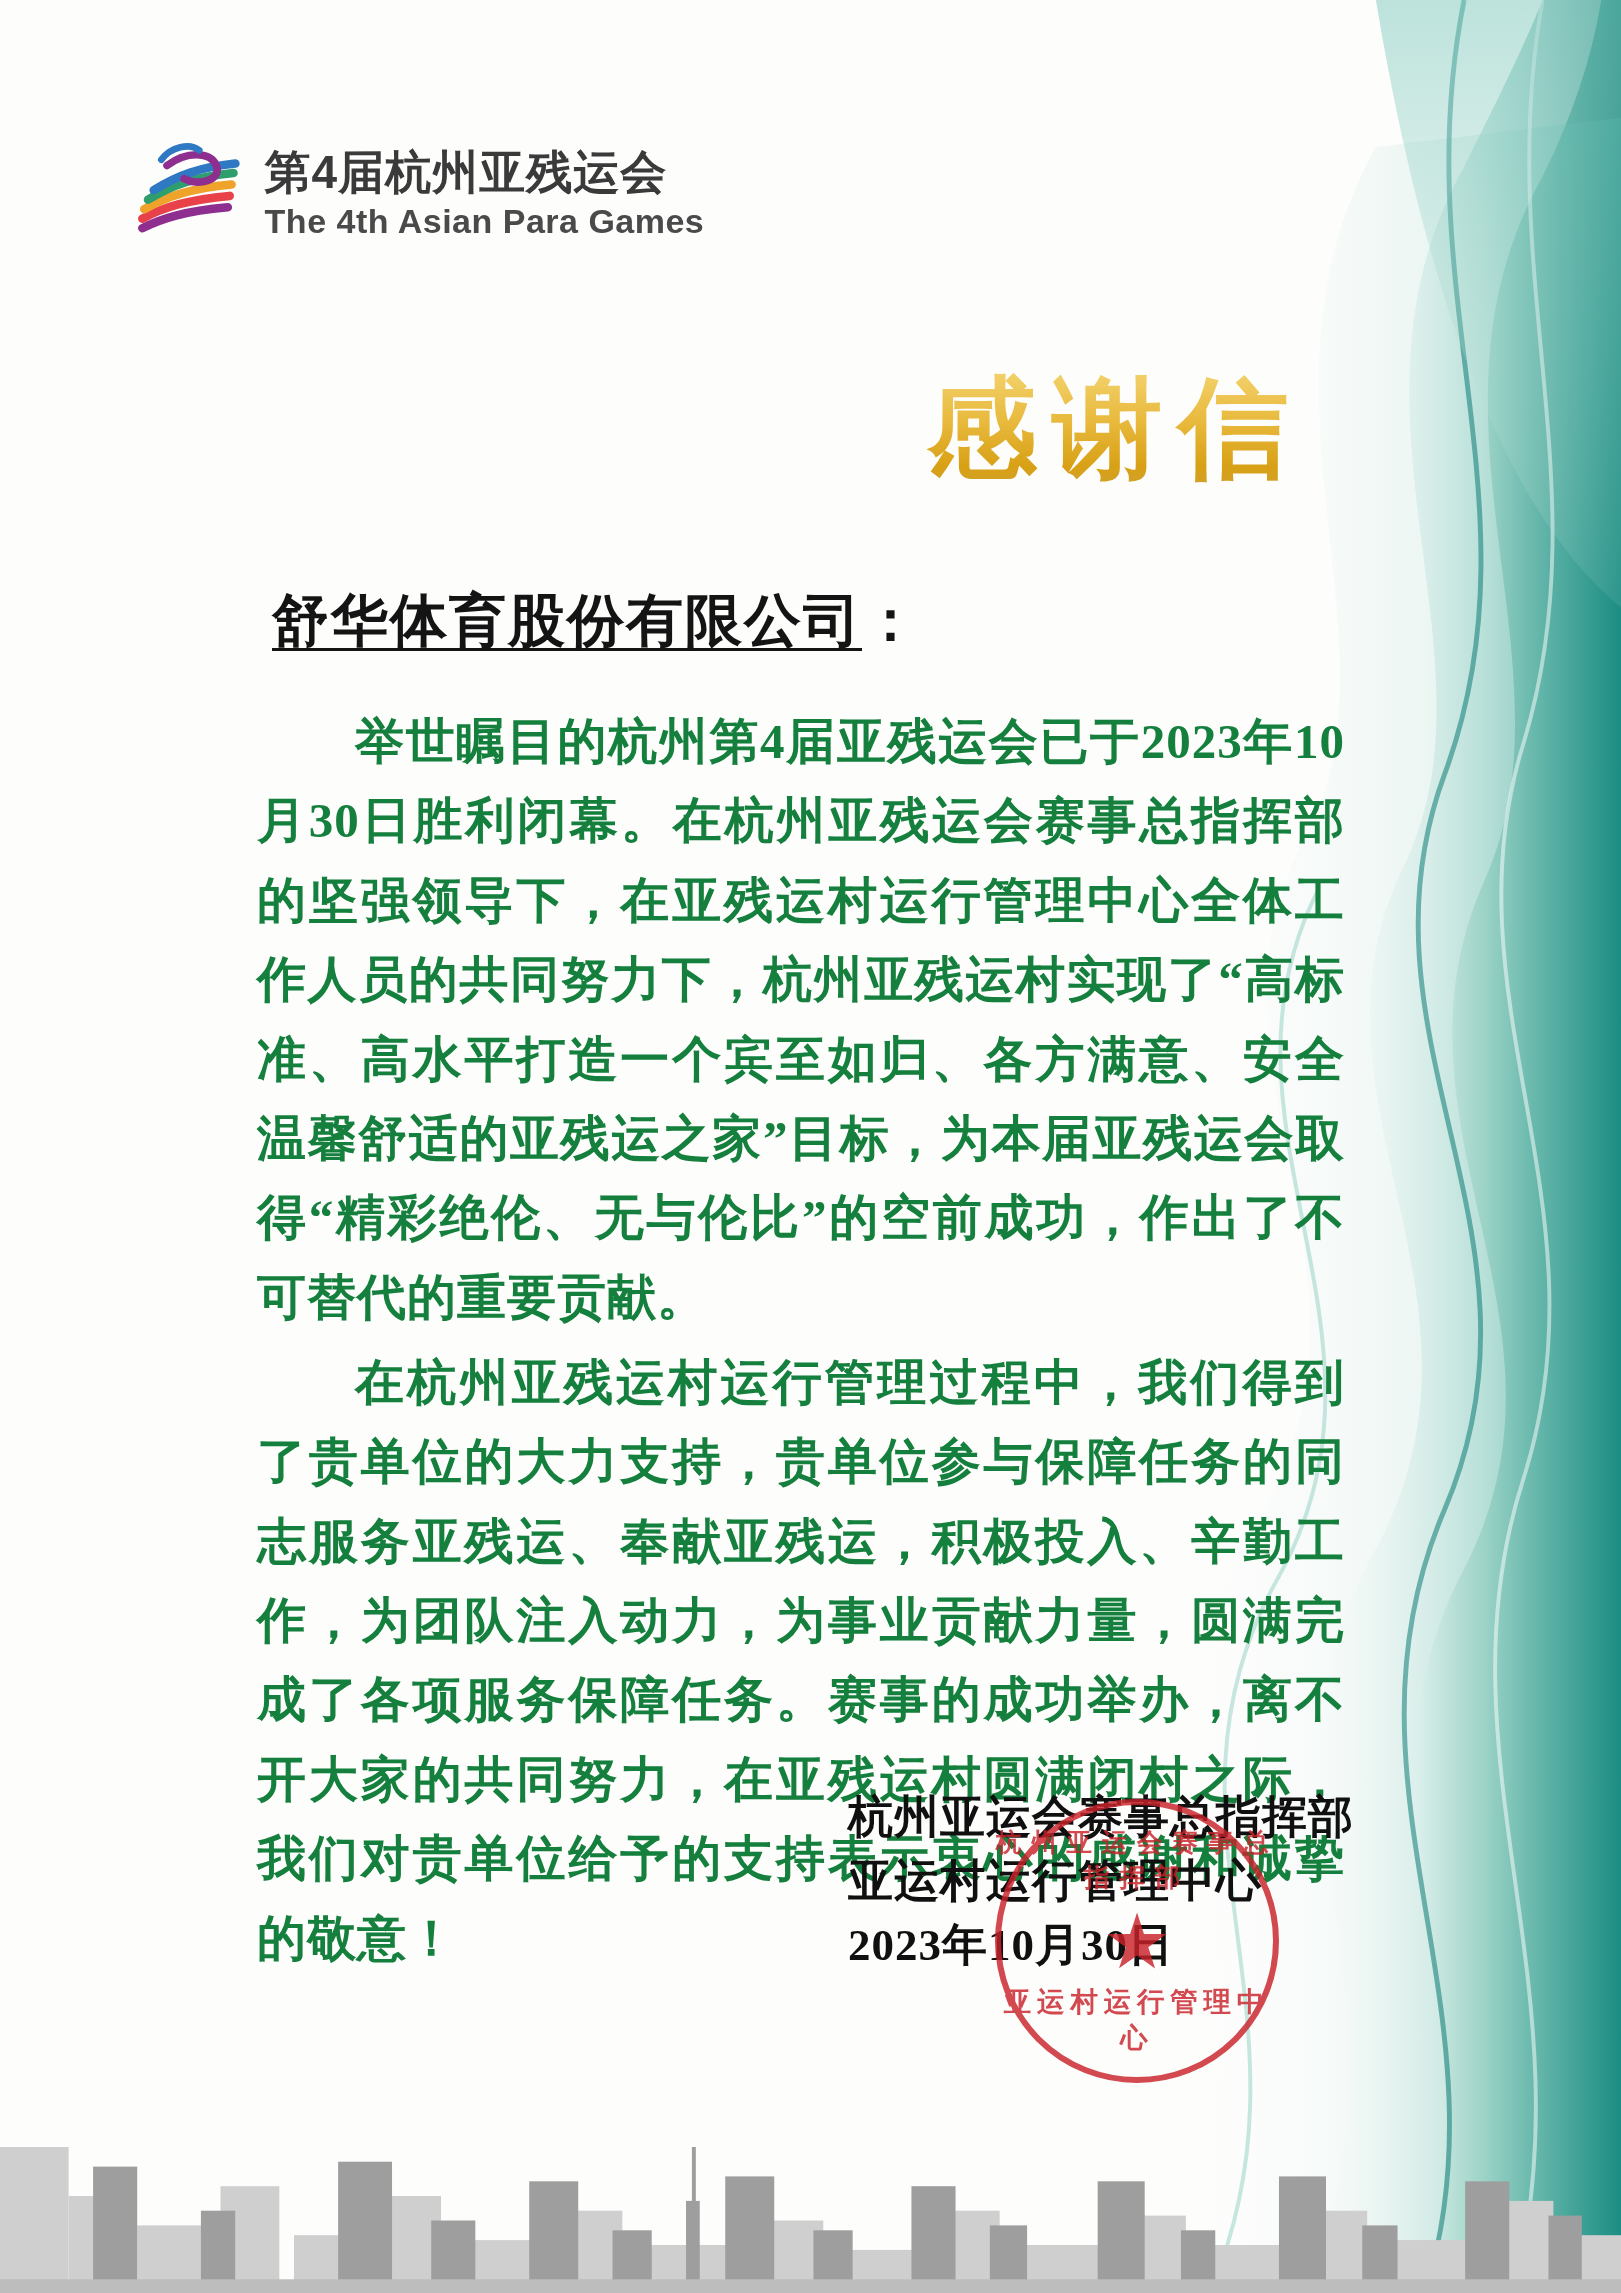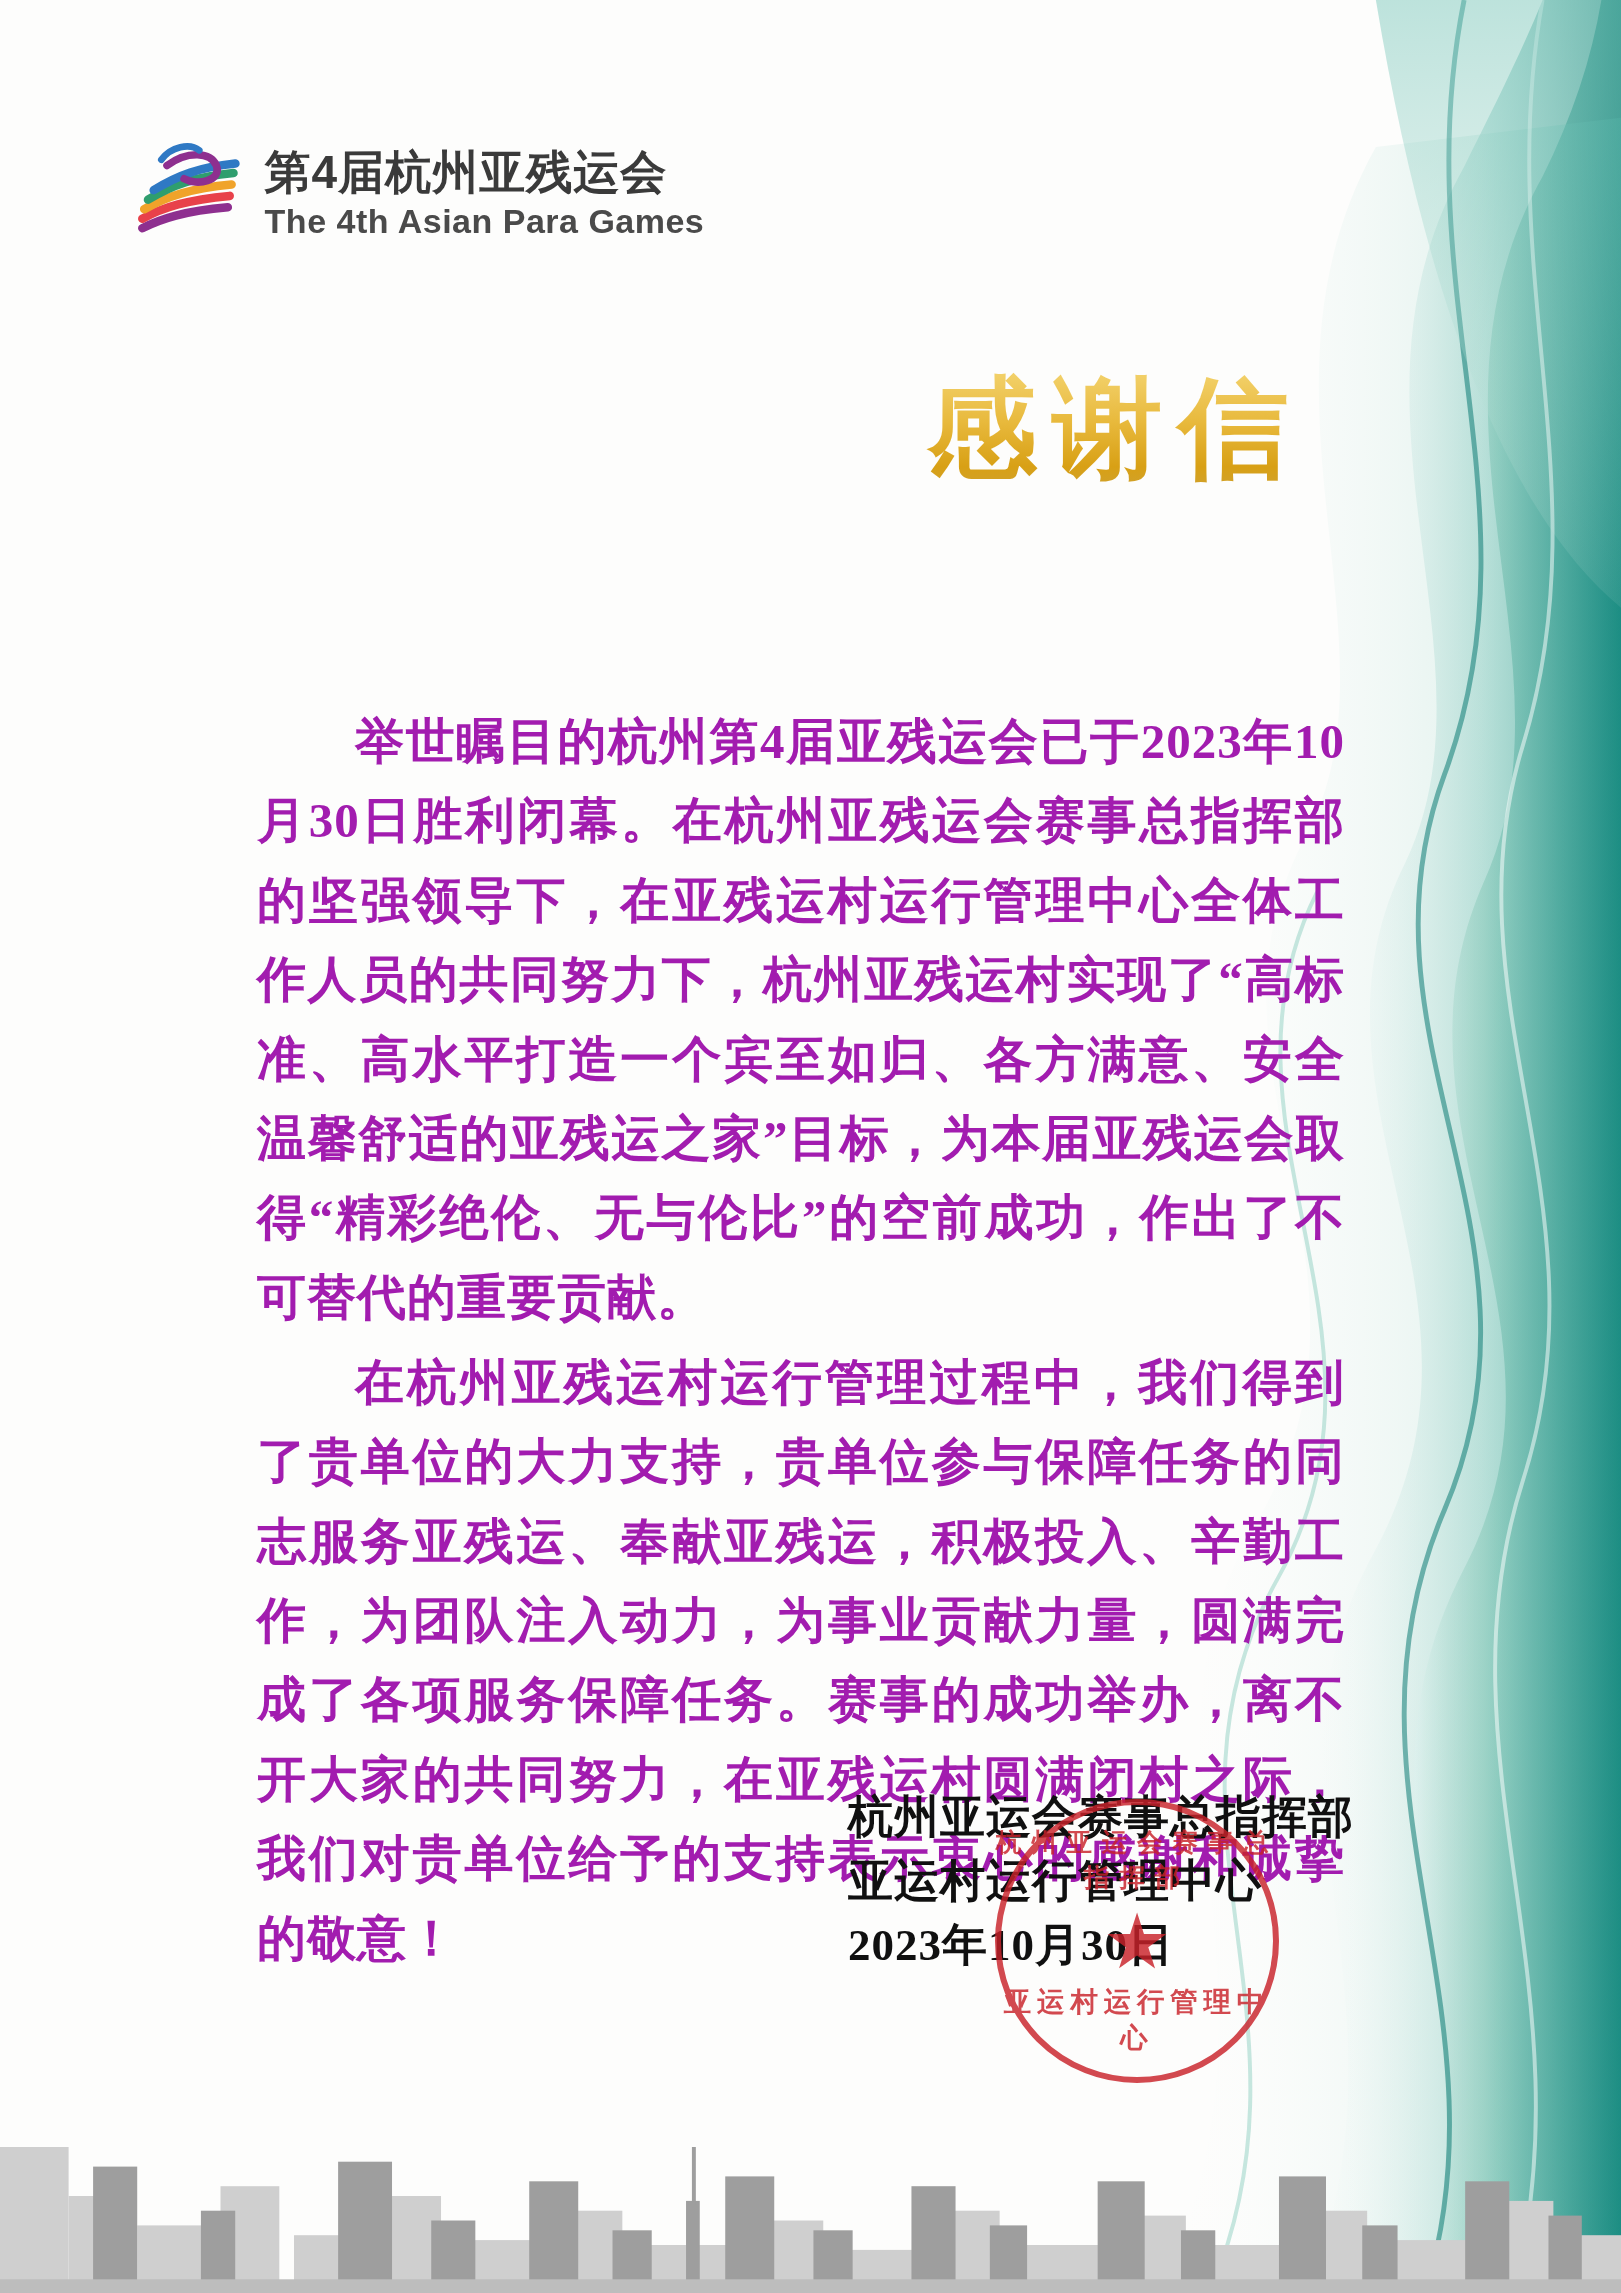--- a/index.html
+++ b/index.html
@@ -109,21 +109,21 @@
   }
 
   
   #body-text {
     position: absolute;
     left: 257px;
     top: 702px;
     width: 1088px;
     font-size: 49px;
     font-weight: 700;
-    color: #a21caf;
+    color: #15803d;
     line-height: 1.62;
     letter-spacing: 1px;
     text-align: justify;
     text-justify: inter-ideograph;
   }
   #body-text p {
     margin: 0 0 5.9px 0;
     text-indent: 98px;
   }
 
@@ -254,20 +254,23 @@
       </g>
     </svg>
     <div id="logo-text">
       <div id="logo-cn">第4届杭州亚残运会</div>
       <div id="logo-en">The 4th Asian Para Games</div>
     </div>
   </div>
 
   <div id="doc-title">感谢信</div>
 
+  <div id="salutation">
+    <span class="underlined">舒华体育股份有限公司</span><span>：</span>
+  </div>
 
   <div id="body-text">
     <p>举世瞩目的杭州第4届亚残运会已于2023年10月30日胜利闭幕。在杭州亚残运会赛事总指挥部的坚强领导下，在亚残运村运行管理中心全体工作人员的共同努力下，杭州亚残运村实现了“高标准、高水平打造一个宾至如归、各方满意、安全温馨舒适的亚残运之家”目标，为本届亚残运会取得“精彩绝伦、无与伦比”的空前成功，作出了不可替代的重要贡献。</p>
     <p>在杭州亚残运村运行管理过程中，我们得到了贵单位的大力支持，贵单位参与保障任务的同志服务亚残运、奉献亚残运，积极投入、辛勤工作，为团队注入动力，为事业贡献力量，圆满完成了各项服务保障任务。赛事的成功举办，离不开大家的共同努力，在亚残运村圆满闭村之际，我们对贵单位给予的支持表示衷心的感谢和诚挚的敬意！</p>
   </div>
 
   <div id="signature">
     <div>杭州亚运会赛事总指挥部</div>
     <div>亚运村运行管理中心</div>
     <div>2023年10月30日</div>

